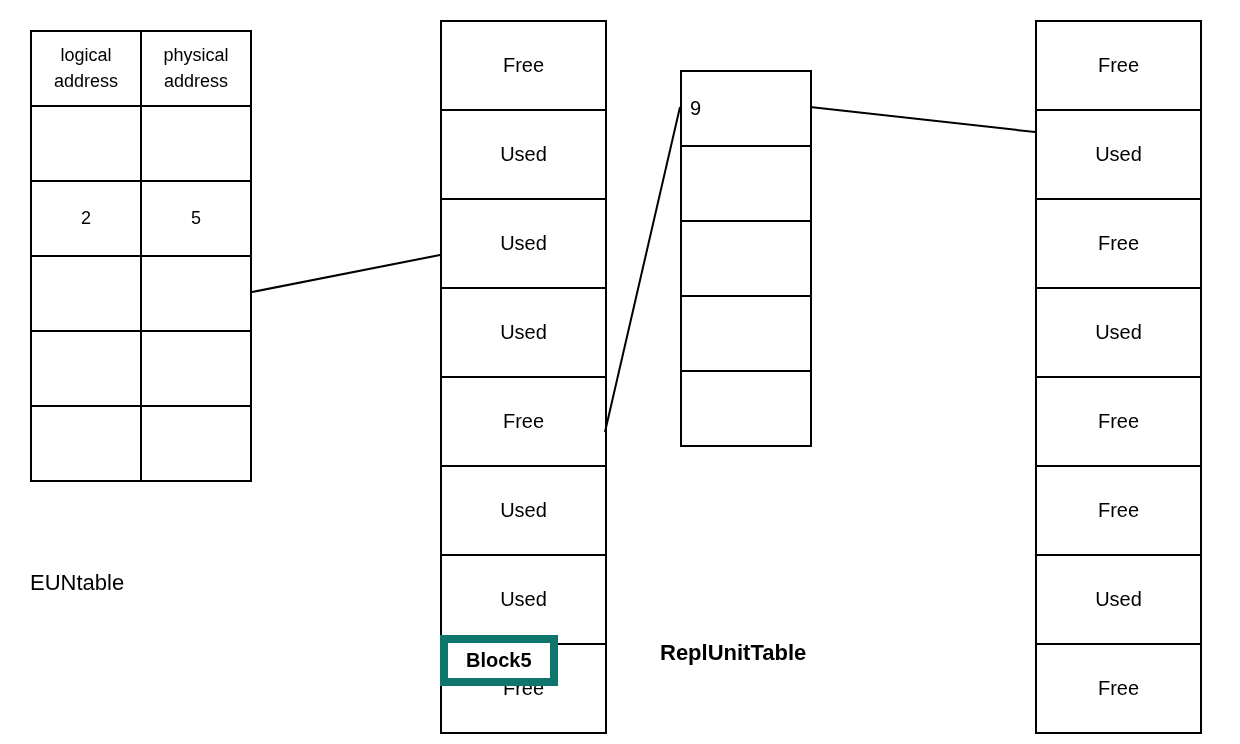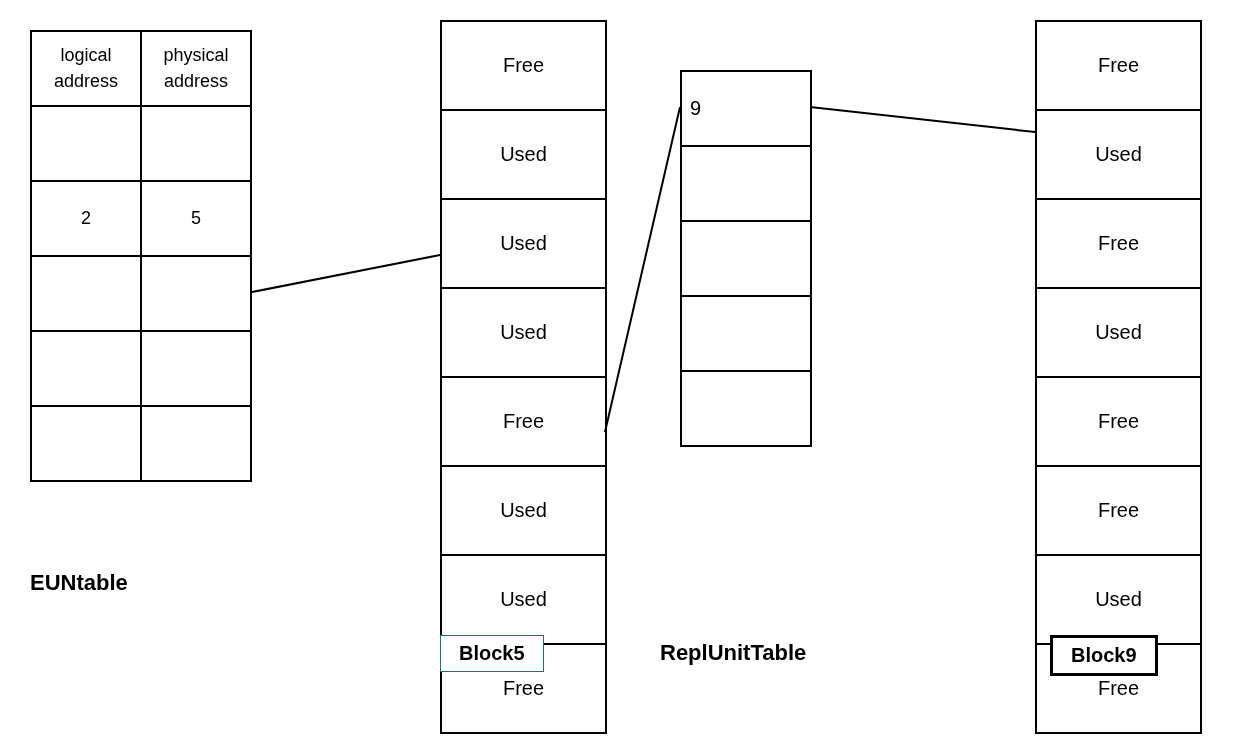--- a/index.html
+++ b/index.html
@@ -40,21 +40,21 @@
     }
     .eun-table th {
       font-weight: normal;
       line-height: 1.4;
     }
     .eun-label {
       position: absolute;
       top: 570px;
       left: 30px;
       font-size: 22px;
-      font-weight: bold;
+      font-weight: normal;
     }
 
     
     .block5-wrapper {
       position: absolute;
       left: 440px;
       top: 20px;
     }
     .block-table {
       border-collapse: collapse;
@@ -65,21 +65,21 @@
       width: 165px;
       height: 89px;
       text-align: center;
       vertical-align: middle;
       font-size: 20px;
     }
     .block5-label-box {
       position: absolute;
       top: 635px;
       left: 440px;
-      border: 1px solid #0f766e;
+      border: 8px solid #0f766e;
       padding: 6px 18px;
       font-size: 20px;
       font-weight: bold;
       background: #fff;
     }
 
     
     .repl-table-wrapper {
       position: absolute;
       left: 680px;
@@ -260,15 +260,14 @@
           </tr>
           <tr>
             <td>Used</td>
           </tr>
           <tr>
             <td>Free</td>
           </tr>
         </tbody>
     </table>
   </div>
-  <div class="block9-label-box">Block9</div>
 
 </div>
 
 </body></html>

